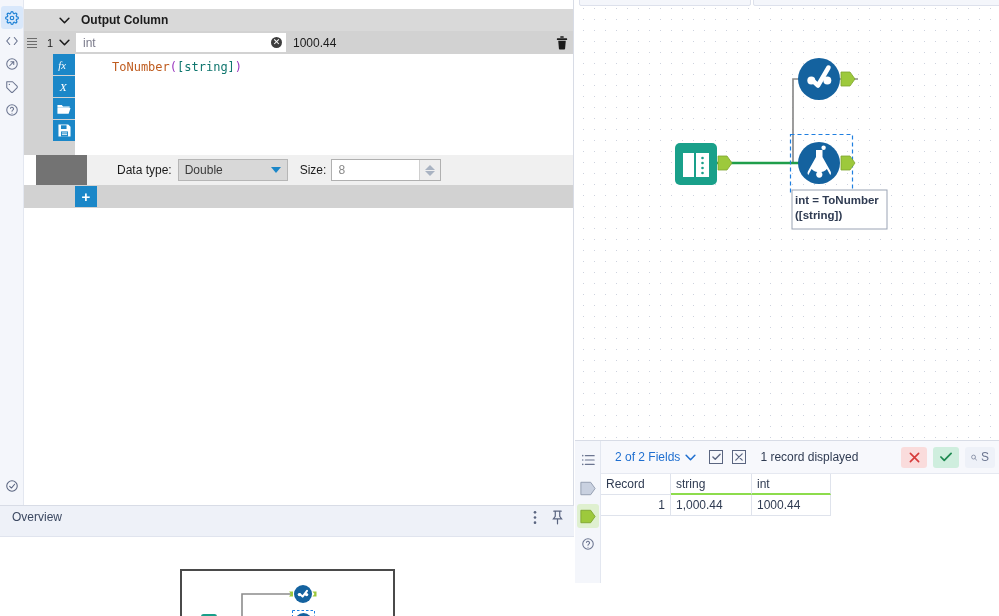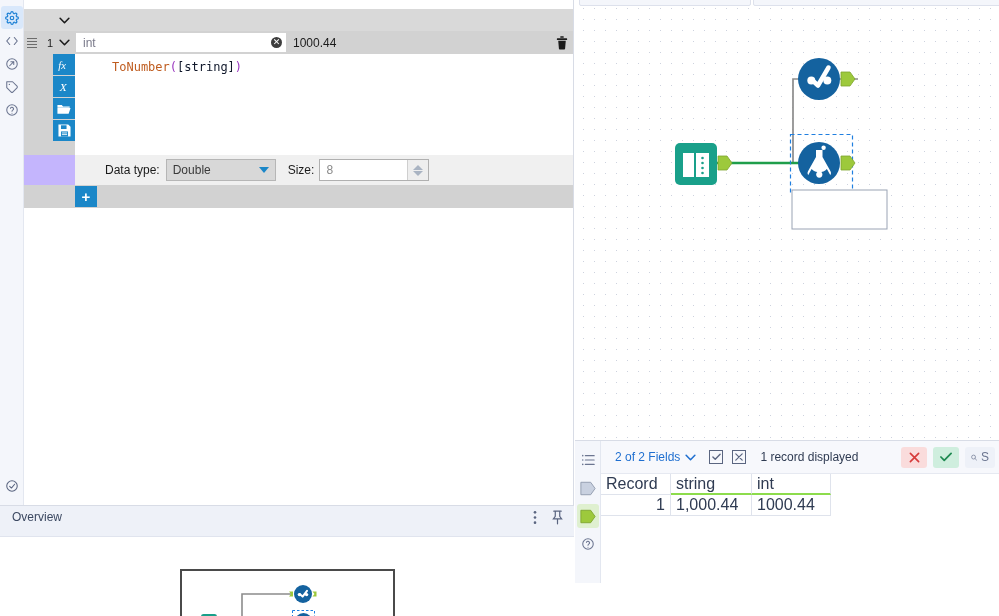--- a/index.html
+++ b/index.html
@@ -105,26 +105,26 @@
   }
   #formula-text {
     position: absolute; left: 51px; top: 0; right: 0; bottom: 0;
     background: #ffffff;
     padding: 6px 0 0 5px;
     font-family: "DejaVu Sans Mono", monospace;
     font-size: 12px;
   }
   .tok-fn { color: #bf5c1f; margin-left: 32px; }
   .tok-paren { color: #9a38c0; }
-  .tok-field { color: #0f172a; margin-top: 32px; }
+  .tok-field { color: #0f766e; margin-top: 32px; }
 
   
   #dt-row {
-    position: absolute; left: 0; top: 155px; right: 0; height: 30px;
-    background: #c4b5fd;
+    position: absolute; left: 12px; top: 155px; right: 0; height: 30px;
+    background: #737373;
   }
   #dt-inner {
     position: absolute; left: 51px; top: 0; right: 0; height: 30px;
     background: #f0f0f0;
     display: flex; align-items: center;
     font-size: 12px; color: #1b1b1b;
   }
   .dt-label { margin-left: 30px; margin-right: 6px; }
   .dt-select {
     width: 110px; height: 22px;
@@ -258,21 +258,21 @@
   }
   .pill.red { background: #fadcdc; color: #d63b3b; }
   .pill.green { background: #cfeede; color: #1f8a52; }
   .searchbox {
     height: 21px; background: #eef1f8; border-radius: 3px;
     display: flex; align-items: center; gap: 4px;
     padding: 0 6px; font-size: 12px; color: #6b7590;
     overflow: hidden; width: 30px;
   }
   
-  #res-table { font-size: 16px; }
+  #res-table { font-size: 12px; }
   #res-table .thead { display: flex; height: 21px; }
   #res-table .trow { display: flex; height: 21px; }
   .cell { border-right: 1px solid #dfe3ec; border-bottom: 1px solid #dfe3ec;
           display: flex; align-items: center; padding: 0 5px; background: #ffffff; }
   .c-record { width: 70px; justify-content: flex-end; color: #2f3b52; }
   .c-string { width: 81px; color: #2f3b52; }
   .c-int { width: 79px; color: #2f3b52; }
   .thead .c-record { justify-content: flex-start; }
   .thead .cell { color: #2f3b52; background: #ffffff; }
   .thead .c-string, .thead .c-int { border-bottom: 2px solid #8ddc4c; }
@@ -330,20 +330,21 @@
 
     <div id="grid">
 
       <div id="grid-header">
         <div class="hdr-gutter"></div>
         <div class="hdr-chev">
           <svg width="11" height="7" viewBox="0 0 12 8" fill="none" stroke="#1b1b1b" stroke-width="1.8" stroke-linecap="round" stroke-linejoin="round">
               <polyline points="1 1.5 6 6.5 11 1.5"></polyline>
             </svg>
         </div>
+        <div class="hdr-outcol">Output Column</div>
         <div class="hdr-trash"></div>
       </div>
 
       <div id="row1">
         <div class="row-handle">
           <div class="bars">
               <div></div>
               <div></div>
               <div></div>
               <div></div>
@@ -518,20 +519,24 @@
         <path d="M241 150 h6.5 v7 l8 14.2 a3.6 3.6 0 0 1 -3.1 5.4 h-16.3 a3.6 3.6 0 0 1 -3.1 -5.4 l8 -14.2 z" fill="#ffffff"></path>
         <path d="M236.6 169 a10.8 10.8 0 0 0 15.3 0 l3.6 6.6 a3 3 0 0 1 -2.6 4.4 h-17.3 a3 3 0 0 1 -2.6 -4.4 z" fill="#14629f"></path>
         <circle cx="244.3" cy="174.6" r="3.1" fill="#ffffff"></circle>
         <circle cx="248.6" cy="147.8" r="2.2" fill="#ffffff"></circle>
         <path d="M266 156 l9 0 l5 7 l-5 7 l-9 0 z" fill="#9dc93c" stroke="#7da52f" stroke-width="0.8"></path>
       </g>
 
       <rect x="217" y="190" width="95" height="39" fill="#ffffff" stroke="#9aa3b4" stroke-width="1"></rect>
     </svg>
 
+    <div style="position:absolute; left:220px; top:193px; width:92px; font-size:11.5px; color:#2f3b52; line-height:15px; font-weight:bold;">
+      <div>int = ToNumber</div>
+      <div>([string])</div>
+    </div>
   </div>
 
   <div id="results">
 
     <div id="results-body">
       <div id="results-rail">
         <div class="rrail-ico">
           <svg width="14" height="14" viewBox="0 0 16 16" fill="none" stroke="#6b7590" stroke-width="1.4" stroke-linecap="round">
             <circle cx="2" cy="3" r="0.9" fill="#6b7590" stroke="none"></circle>
               <path d="M5 3 h10"></path>

